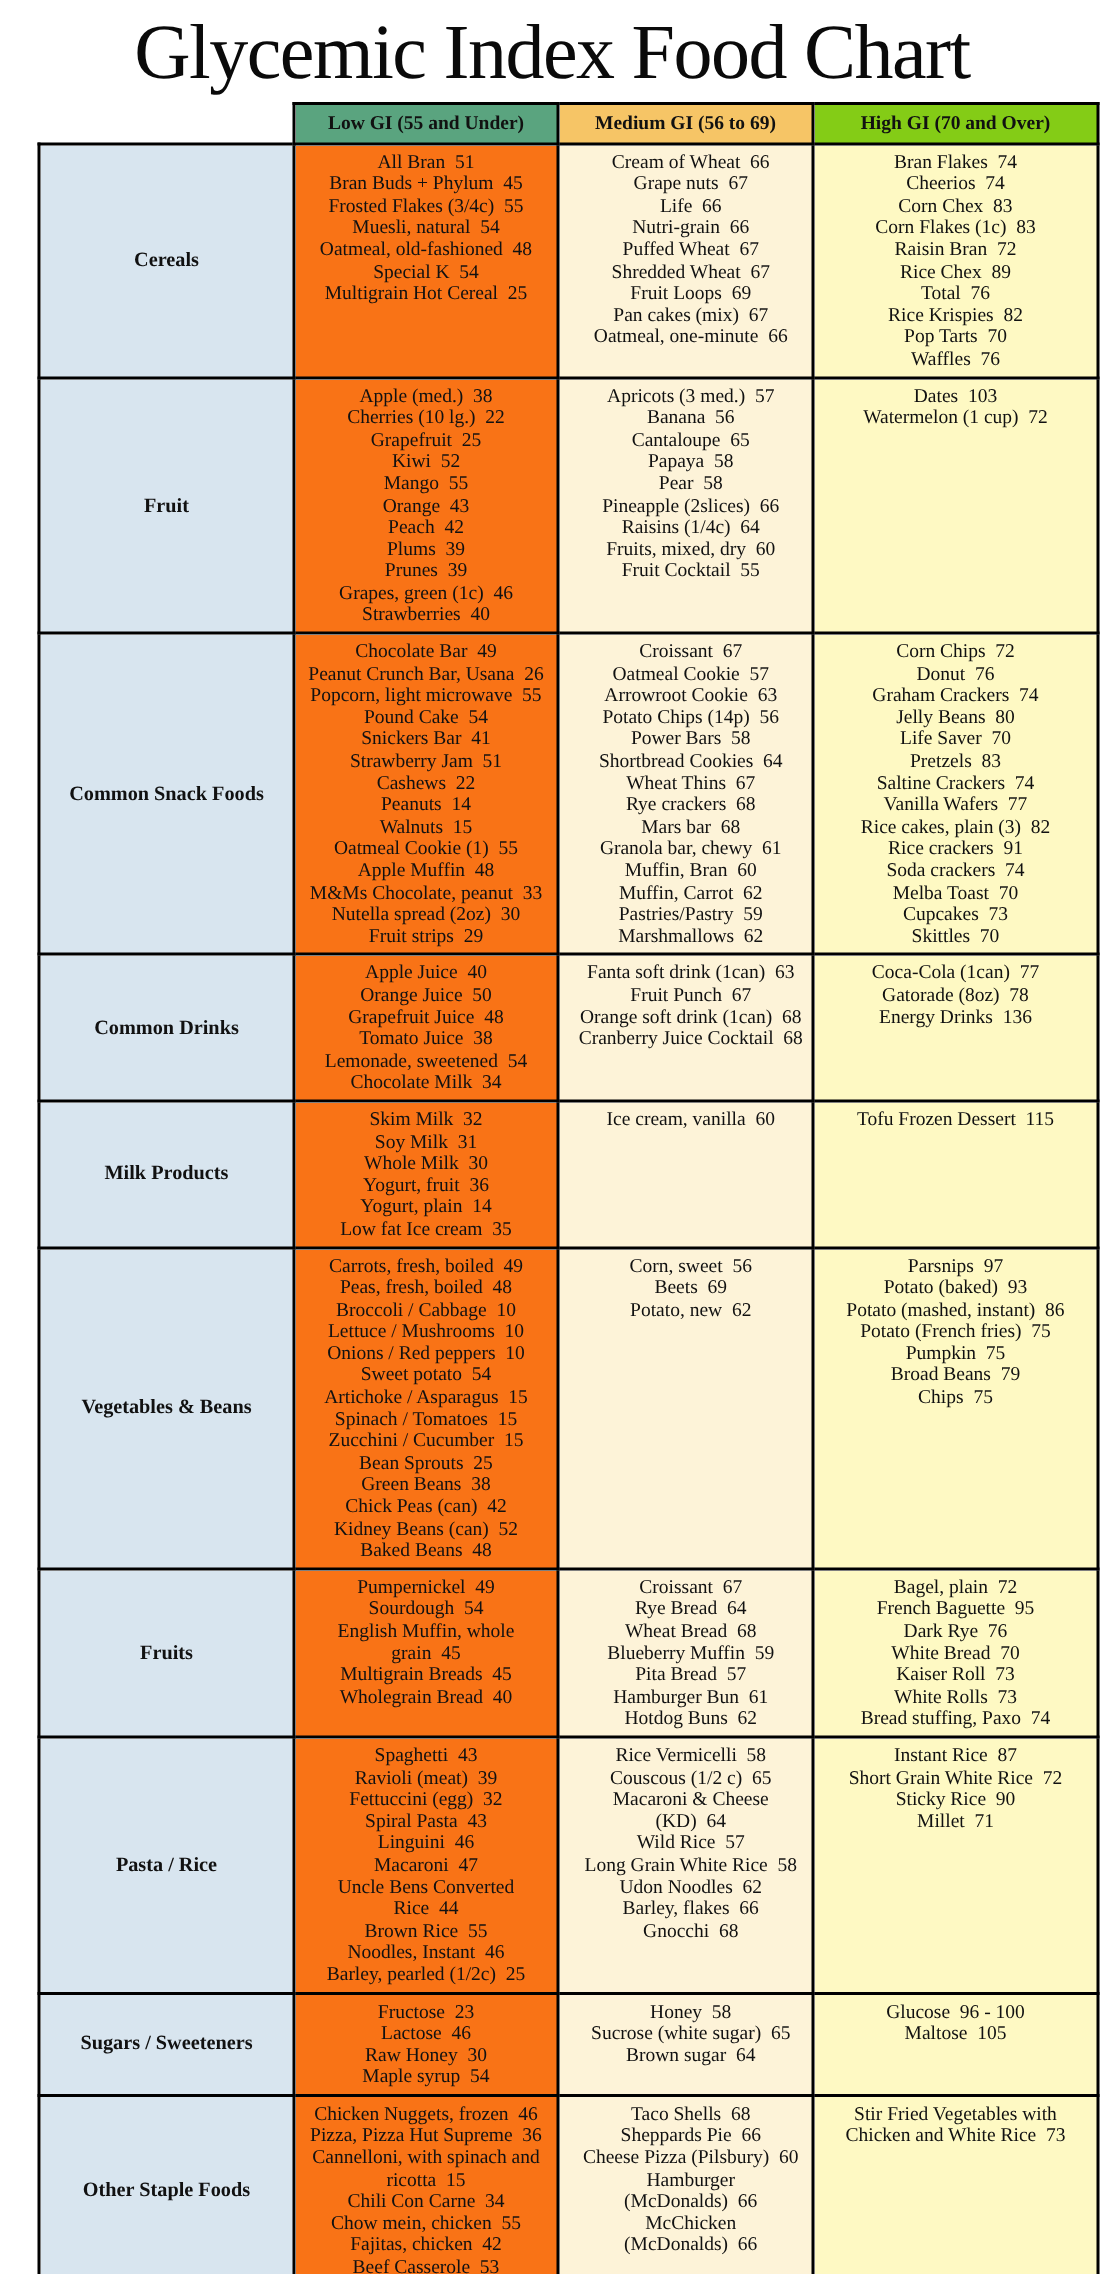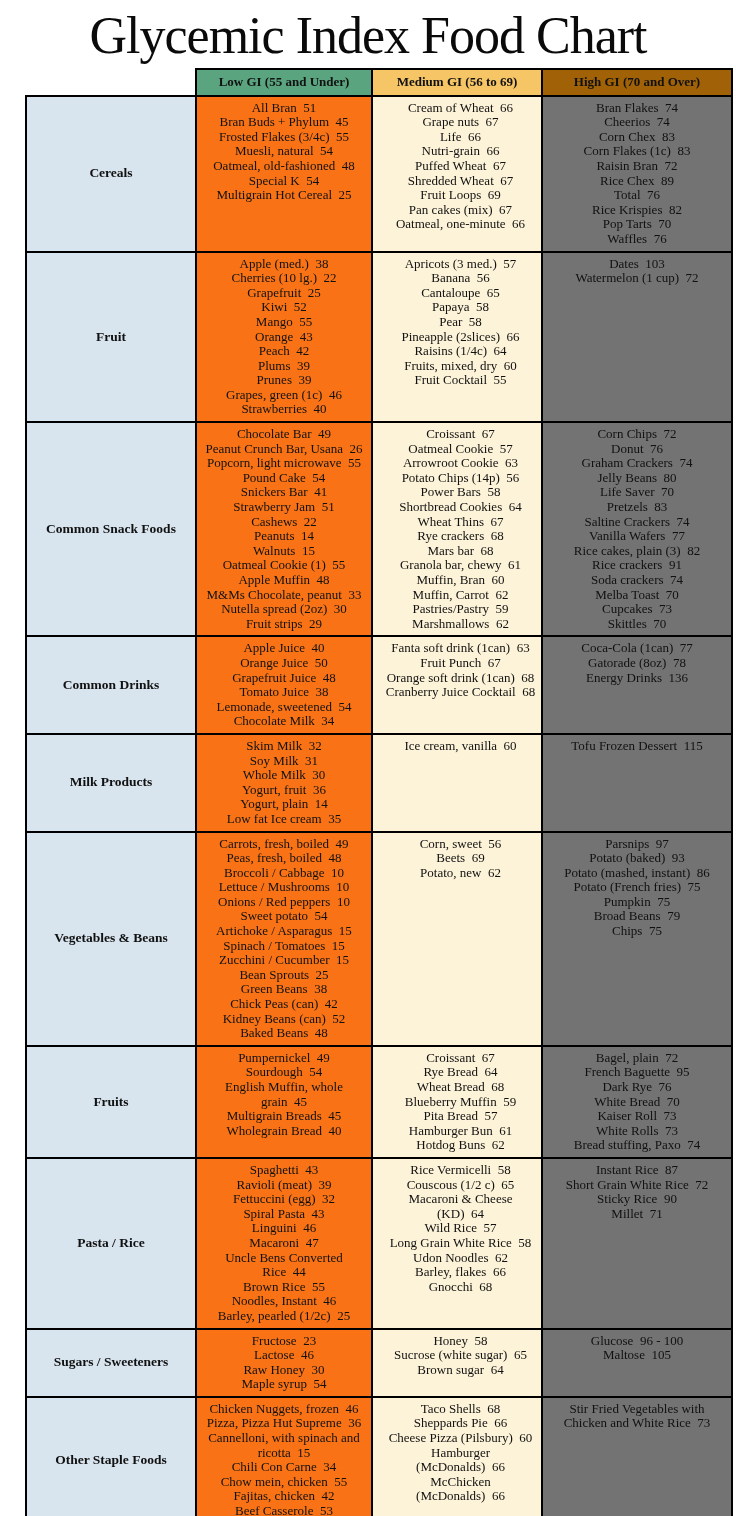--- a/index.html
+++ b/index.html
@@ -50,31 +50,31 @@
     font-weight: 700;
     padding: 5px 0;
     font-size: 13px;
   }
   td.corner {
     border: none;
     background: #ffffff;
   }
   th.head-low  { background: #5aa47f; }
   th.head-med  { background: #f6c566; }
-  th.head-high { background: #a16207; }
+  th.head-high { background: #84cc16; }
 
   td.cat {
     background: #d8e5ef;
     font-weight: 700;
     vertical-align: middle;
     font-size: 13.5px;
   }
   td.low  { background: #f97316; }
   td.med  { background: #fdf3d8; padding-left: 12px; }
-  td.high { background: #737373; margin-left: 24px; }
+  td.high { background: #fef9c3; margin-left: 24px; }
 
   td.list {
     white-space: pre-line;
   }
 </style>
 </head>
 <body>
 
 <div class="page">
   <h1 class="title">Glycemic Index Food Chart</h1>

